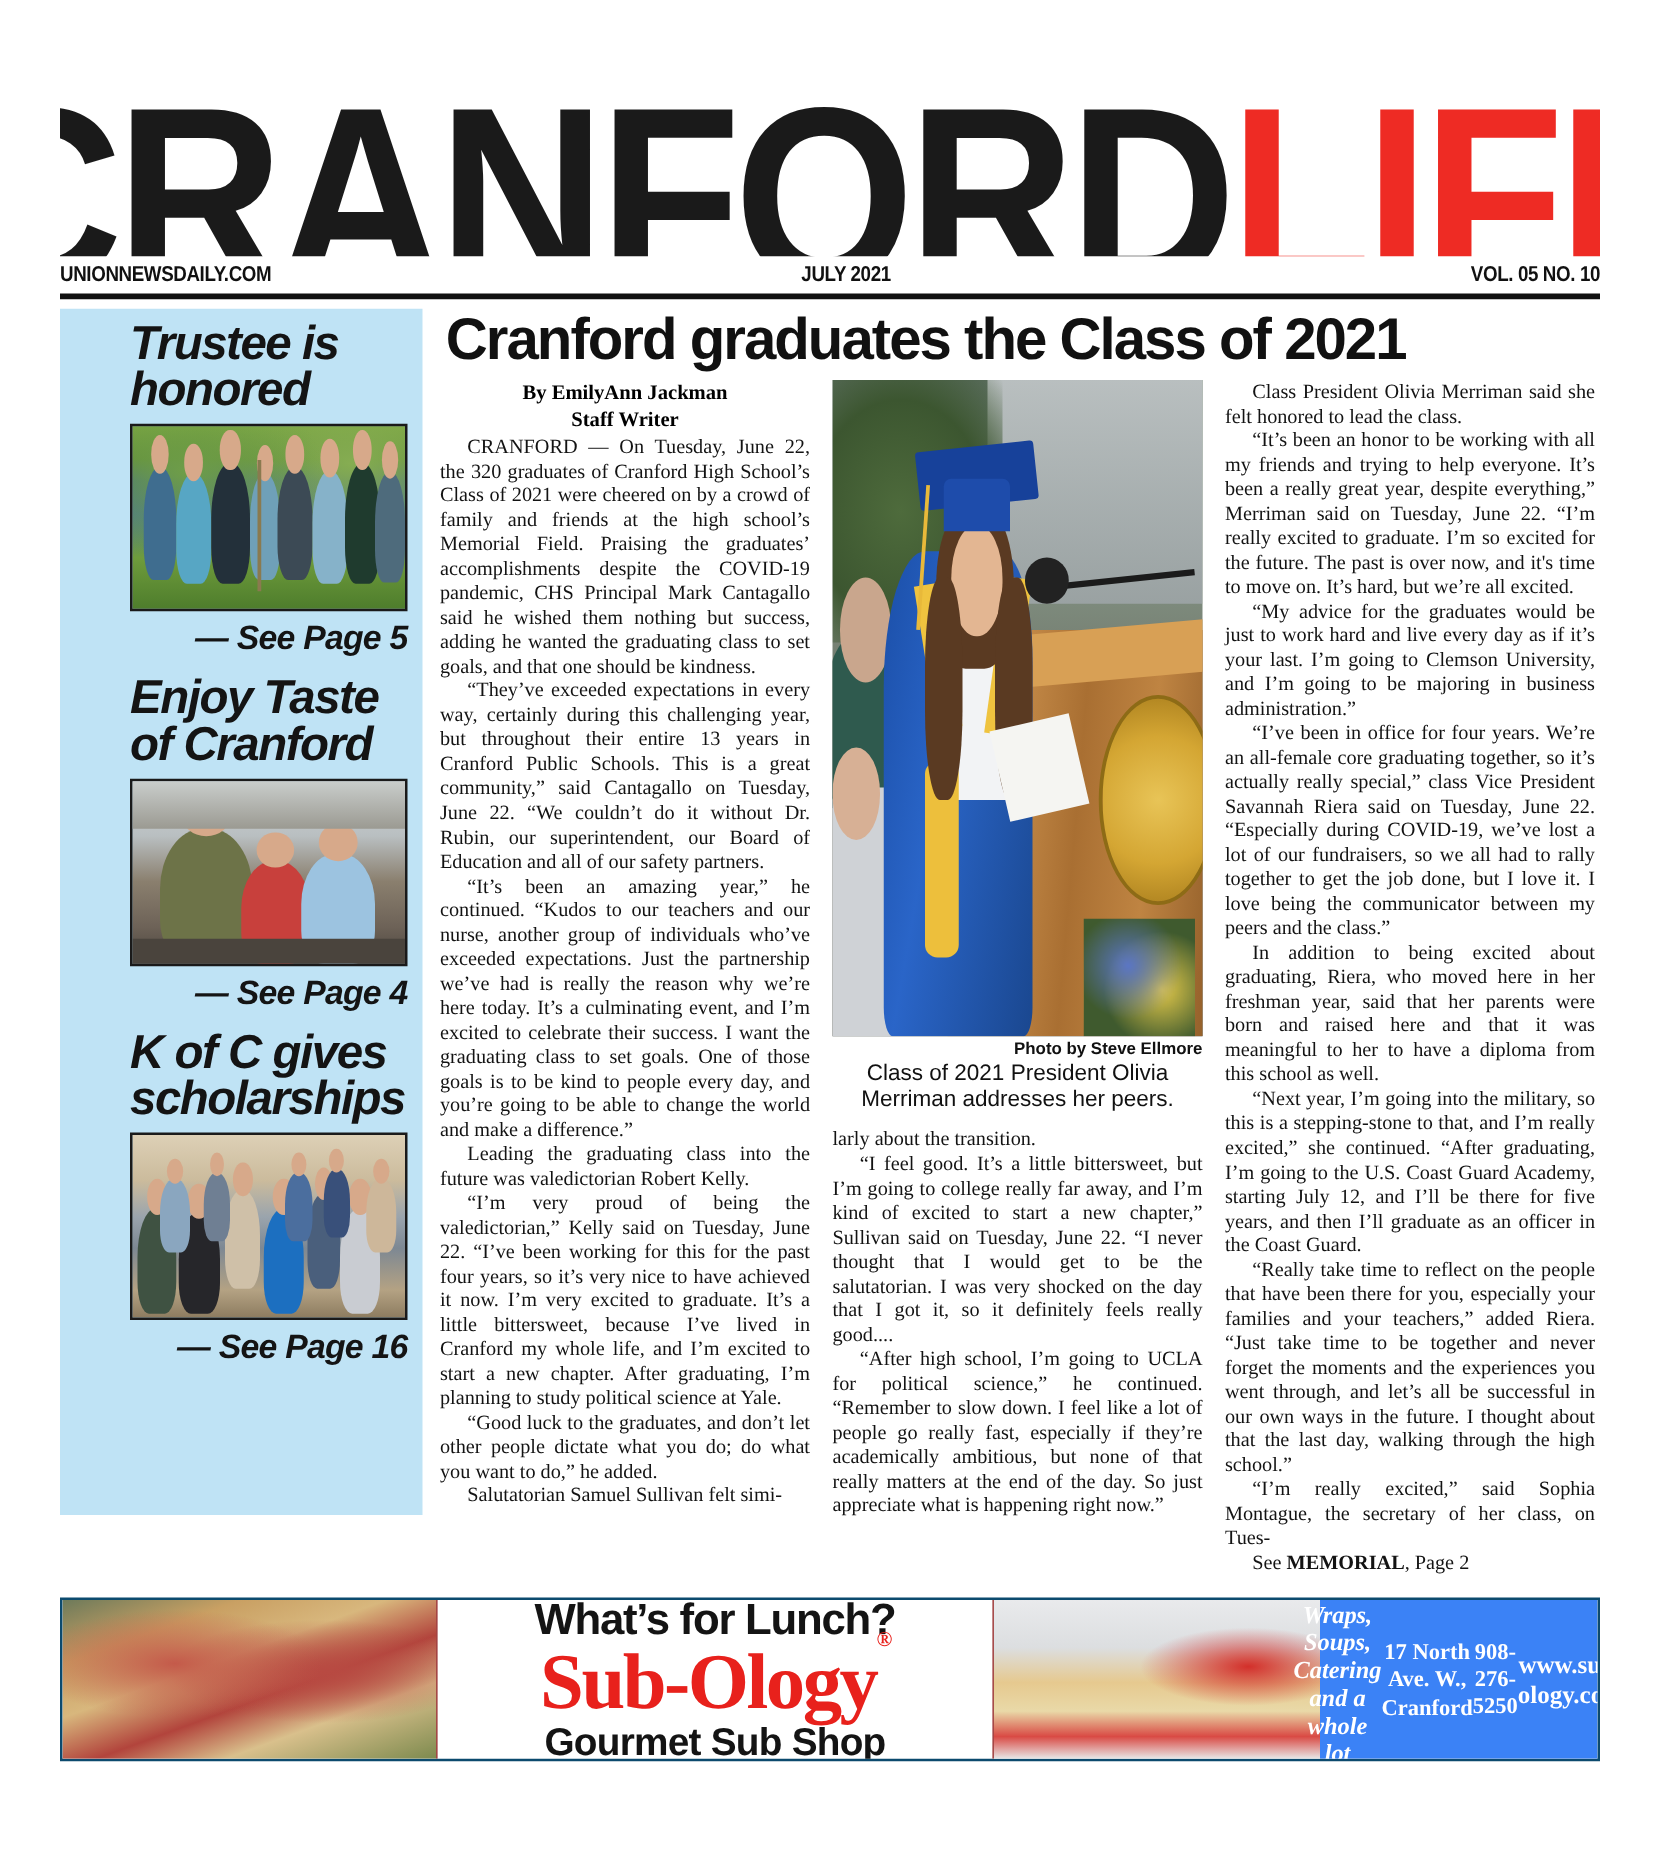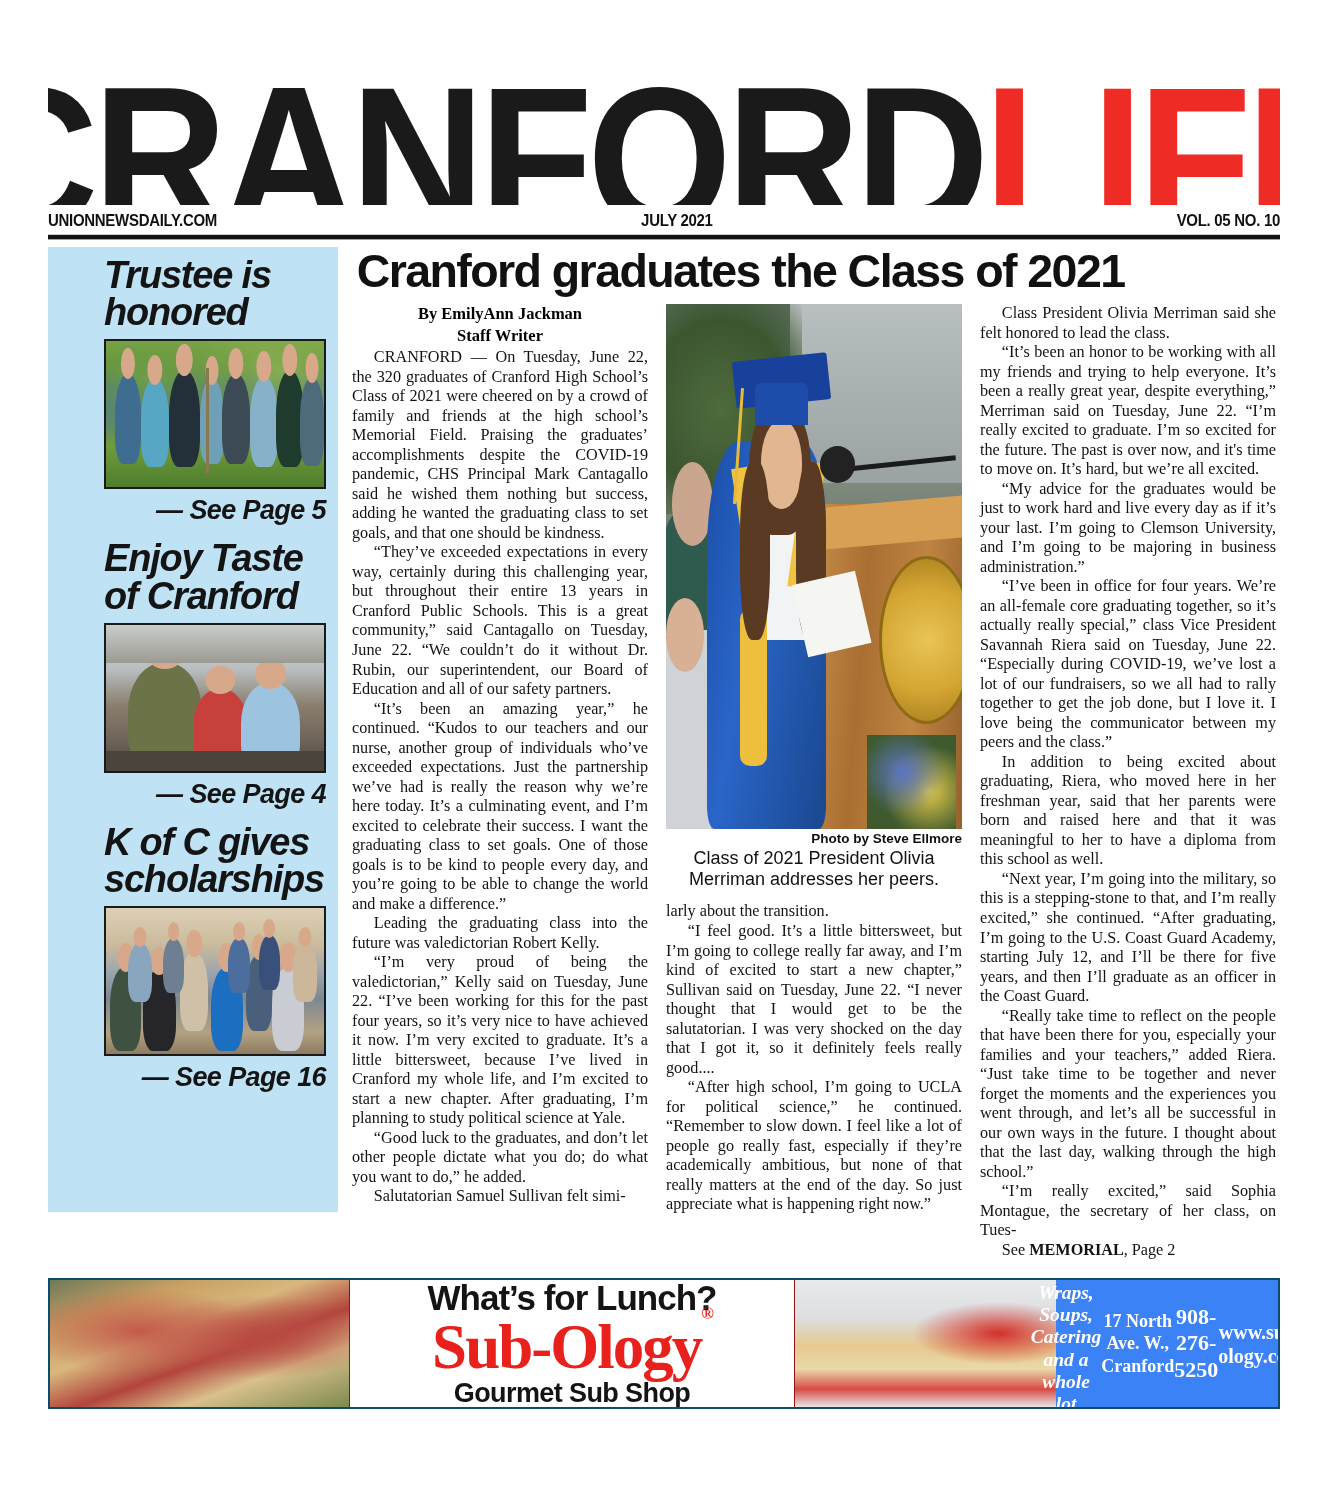--- a/index.html
+++ b/index.html
@@ -168,21 +168,21 @@
   }
   .ad-logo {
     font-family:"Liberation Serif", serif;
     font-weight:bold; font-size:63px; color:#e8211c;
     line-height:1.02; letter-spacing:-2px;
     position:relative; white-space:nowrap;
   }
   .ad-logo sup { font-size:17px; top:-1.6em; position:relative; }
   .ad-sub {
     font-family:"Liberation Sans", sans-serif;
-    font-weight:bold; font-size:27px; color:#141414;
+    font-weight:bold; font-size:31px; color:#141414;
     letter-spacing:-0.6px; line-height:1;
   }
   .ad-photo-right {
     width:262px; flex:0 0 262px;
     background:
       radial-gradient(ellipse at 78% 42%, #d32f2a 0%, rgba(211,47,42,0) 30%),
       linear-gradient(180deg,#e9eaec 0%,#dcdee0 30%,#e6c98f 52%,#e9d9a8 70%,#d94a44 86%,#e8e8e8 100%);
     border-left:1px solid #8c1414;
   }
   .ad-right {
@@ -192,21 +192,21 @@
     font-family:"Liberation Serif", serif;
     display:flex; flex-direction:row;
     align-items:center; justify-content:center;
     text-align:center; padding:6px 4px;
   }
   .ad-r-italic {
     font-weight:bold; font-style:italic; font-size:19.5px;
     line-height:1.14; margin-bottom:12px;
   }
   .ad-r-addr { font-weight:bold; font-size:18px; line-height:1.25; }
-  .ad-r-phone { font-weight:bold; font-size:22px; line-height:1.2; }
+  .ad-r-phone { font-weight:bold; font-size:18px; line-height:1.2; }
   .ad-r-web { font-weight:bold; font-size:20px; line-height:1.2; }
 </style>
 </head>
 <body>
 
 <div class="page">
 
   <div class="masthead">
     <div class="masthead-text"><span class="mh-cranford">CRANFORD</span><span class="mh-life">LIFE</span></div>
   </div>

